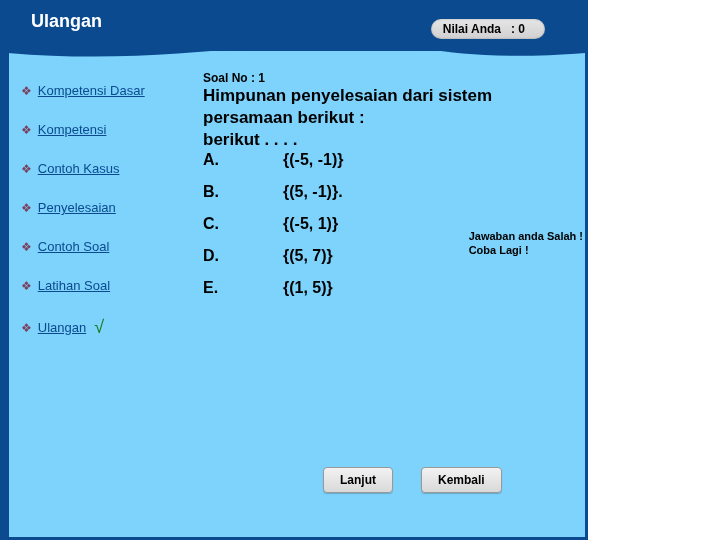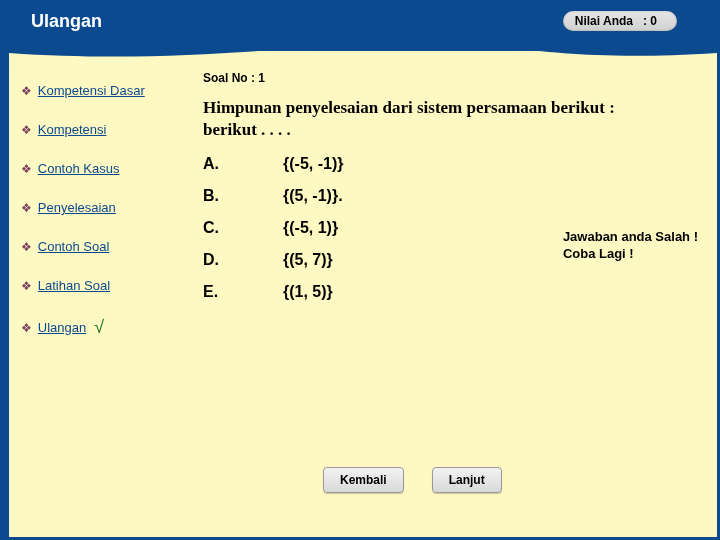--- a/index.html
+++ b/index.html
@@ -5,43 +5,43 @@
   * { box-sizing: border-box; margin: 0; padding: 0; }
   body {
     width: 720px;
     height: 540px;
     font-family: Arial, sans-serif;
     background: #fff;
     position: relative;
     overflow: hidden;
   }
   .frame {
-    width: 720px;
+    width: 588px;
     height: 540px;
     border: 3px solid #0b4a8f;
     position: relative;
-    background: #fef9c3;
+    background: #7dd3fc;
   }
   .header {
     position: relative;
     height: 48px;
     background: #0b4a8f;
   }
   .header-title {
     position: absolute;
     left: 28px;
     top: 8px;
     color: #fff;
     font-size: 18px;
     font-weight: bold;
   }
   .score-pill {
     position: absolute;
     right: 40px;
-    top: 8px;
+    top: 16px;
     background: linear-gradient(#e6e6e6,#d0d0d0);
     border-radius: 10px;
     padding: 3px 20px 3px 12px;
     font-size: 12px;
     font-weight: bold;
     color: #000;
     display: flex;
     gap: 10px;
     box-shadow: inset 0 0 2px rgba(0,0,0,.3);
   }
@@ -82,45 +82,43 @@
     margin-left: 8px;
   }
   .main {
     flex: 1;
     padding: 8px 20px 0 10px;
     position: relative;
   }
   .soal-no {
     font-size: 12px;
     font-weight: bold;
-    margin-bottom: 12px;
+    margin-bottom: 0;
   }
   .question {
     font-size: 17px;
     font-weight: bold;
     line-height: 1.3;
-    margin-bottom: 14px;
-    font-family: Liberation Serif, serif;
   }
   .question .indent { padding-left: 50px; display:block; }
   .options { }
   .opt-row {
     display: flex;
     align-items: baseline;
     font-size: 16px;
     font-weight: bold;
     margin-bottom: 14px;
     cursor: pointer;
   }
   .opt-letter { width: 80px; }
   .feedback {
     position: absolute;
-    right: 19px;
+    right: 2px;
     top: 166px;
-    font-size: 13px;
+    font-size: 11px;
     color: #000;
     font-weight: bold;
     line-height: 1.3;
   }
   .nav-buttons {
     position: absolute;
     left: 130px;
     bottom: 44px;
     display: flex;
     gap: 28px;
@@ -220,18 +218,18 @@
           <span>{(1, 5)}</span>
         </div>
       </div>
 
       <div class="feedback">
         <span>Jawaban anda Salah !</span><br>
         <span>Coba Lagi !</span>
       </div>
 
       <div class="nav-buttons">
+        <button class="btn">Lanjut</button>
         <button class="btn">Kembali</button>
-        <button class="btn">Lanjut</button>
       </div>
     </div>
   </div>
 </div>
 
 </body></html>

